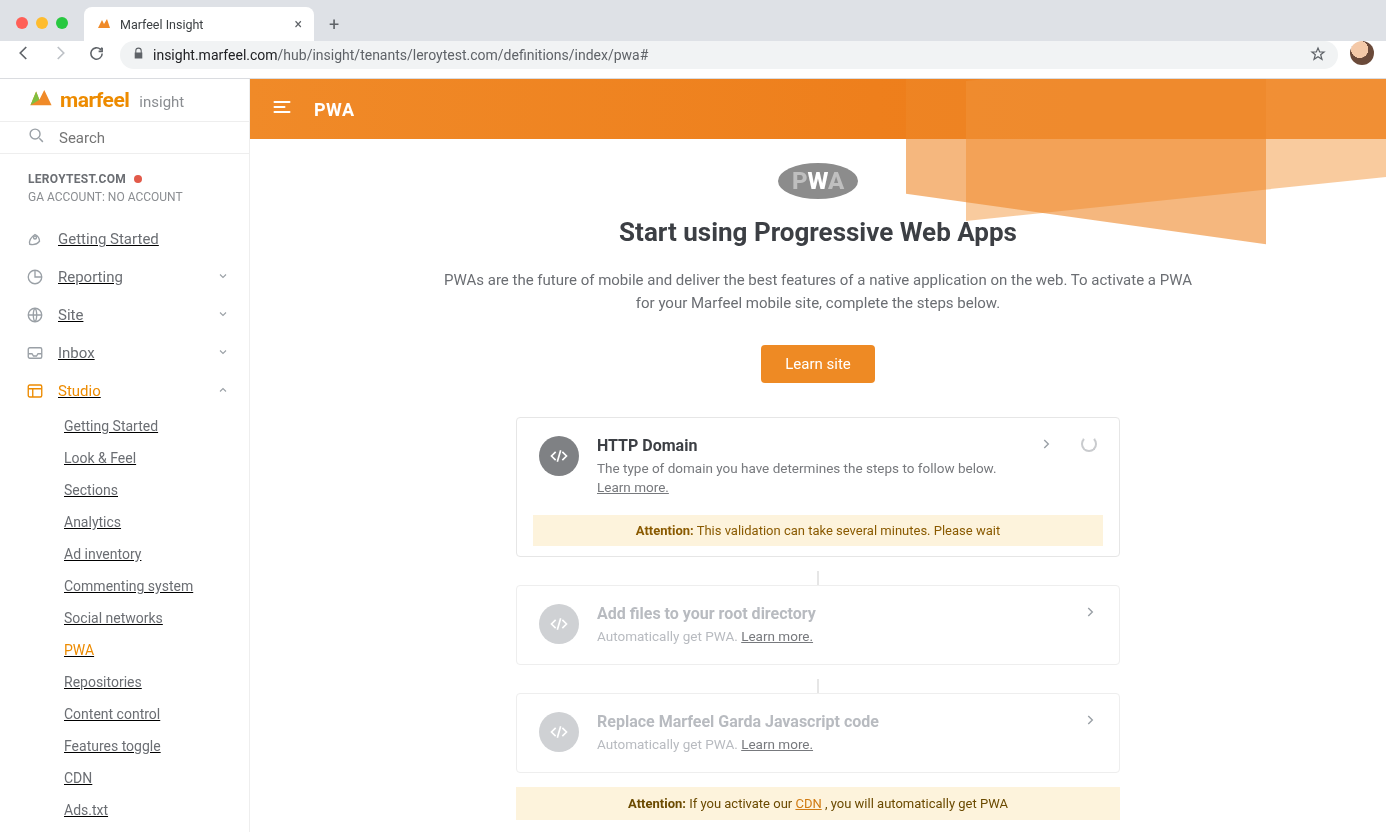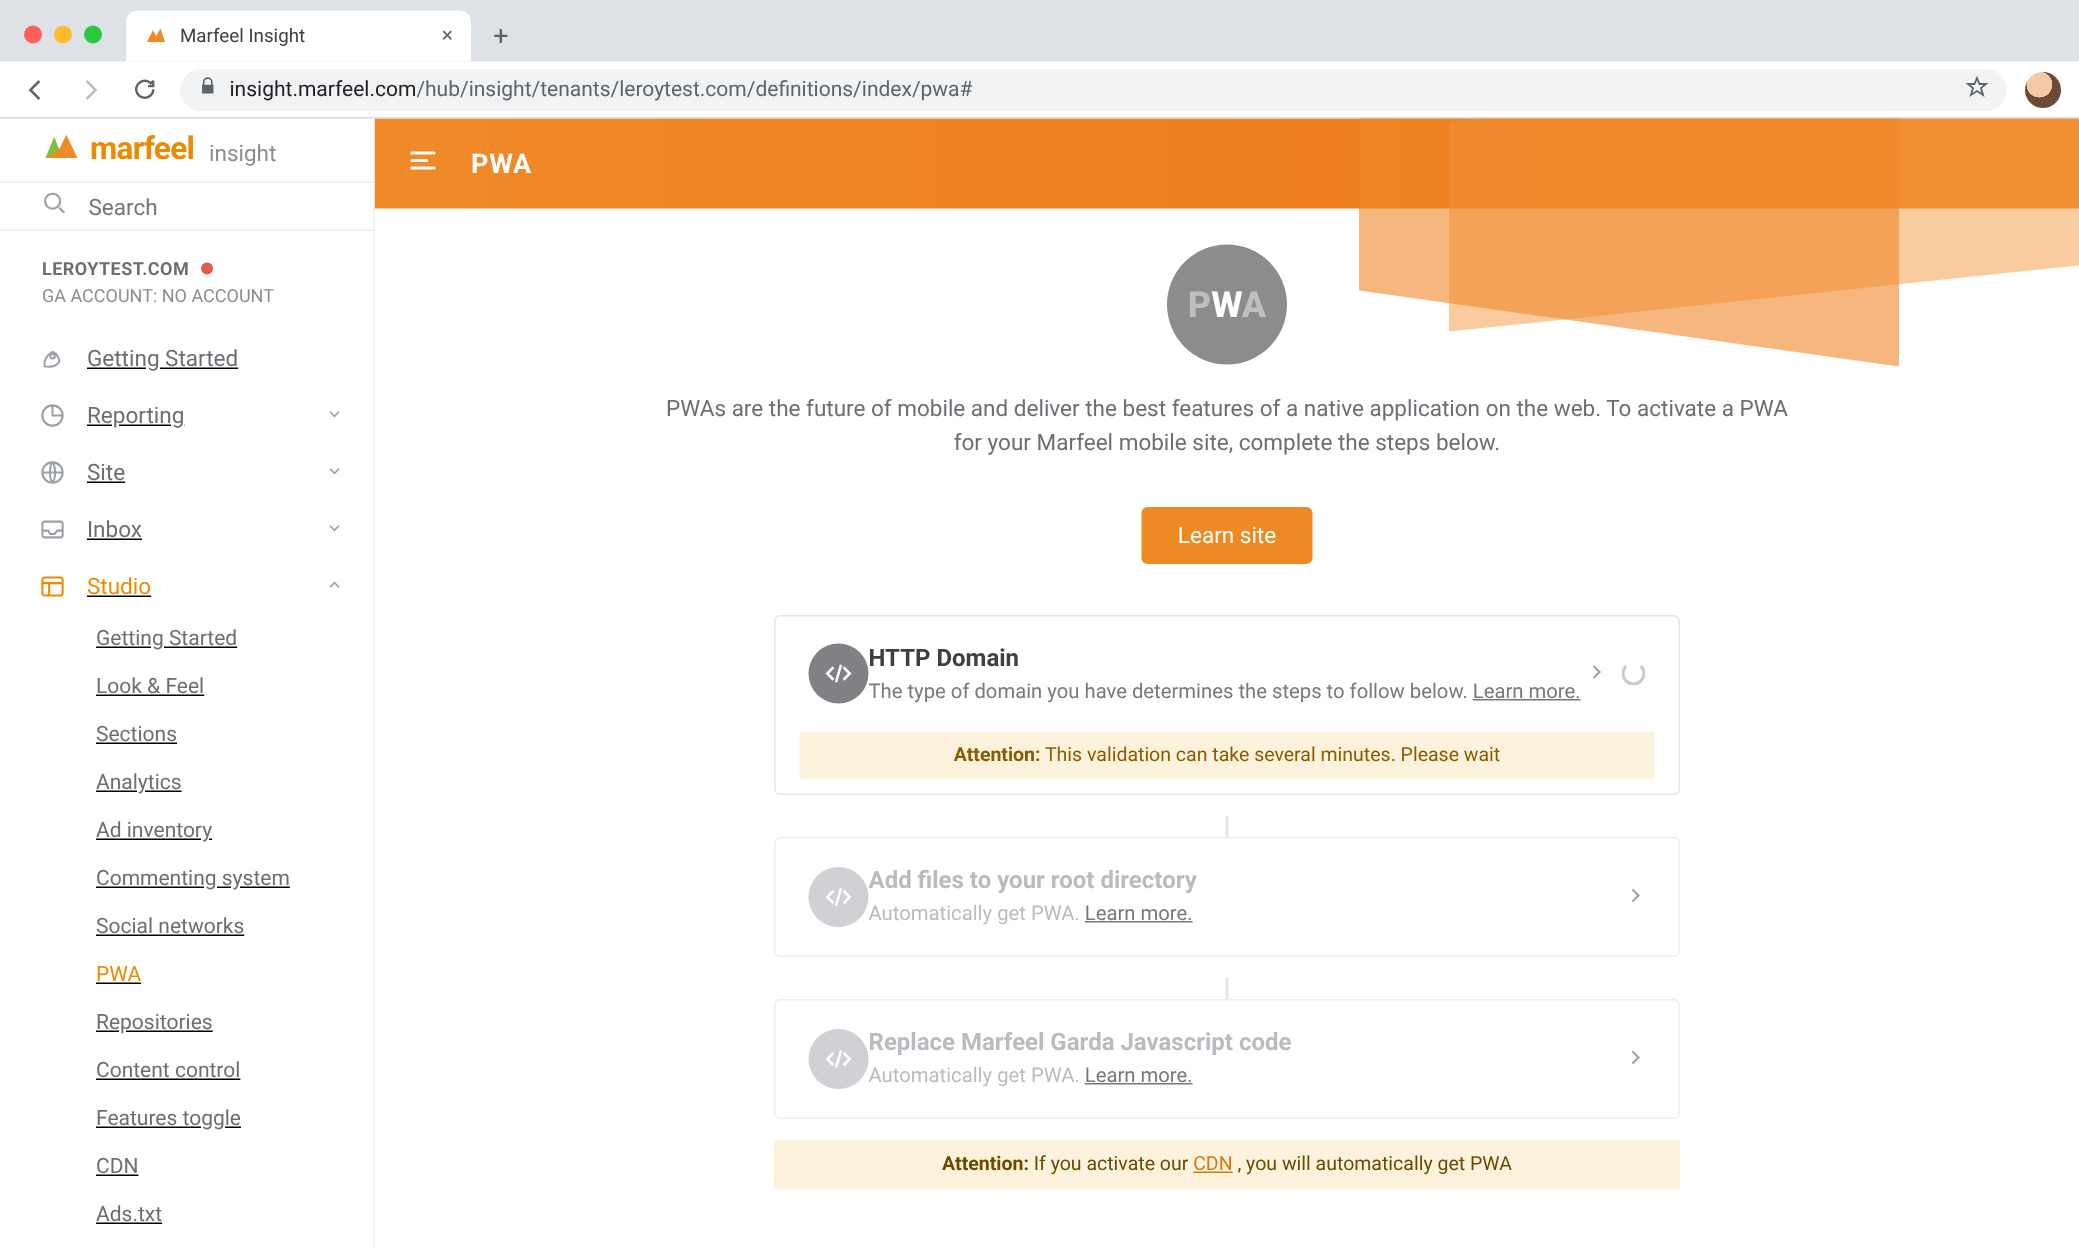--- a/index.html
+++ b/index.html
@@ -12,21 +12,21 @@
   .traffic span { width: 12px; height: 12px; border-radius: 50%; display:block; }
   .t-red    { background: #ff5f57; }
   .t-yellow { background: #febc2e; }
   .t-green  { background: #28c840; }
   .tab { background: #fff; height: 34px; border-radius: 8px 8px 0 0; display: flex; align-items: center; padding: 0 12px; gap: 8px; min-width: 230px; margin-left: 8px;}
   .tab-favicon { width: 16px; height: 16px; display:inline-flex; }
   .tab-favicon svg { width:16px; height:16px;}
   .tab-title { font-size: 12.5px; color: #3c4043; flex:1;}
   .tab-close { font-size: 14px; color: #5f6368; cursor:pointer;}
   .new-tab { width: 28px; height:28px; display:flex; align-items:center; justify-content:center; color:#5f6368; font-size:18px; margin-left:6px; margin-bottom:3px; cursor:pointer;}
-  .chrome-bar { height: 38px; background:#fff; display:flex; align-items:center; padding: 0 12px; gap:12px; border-bottom:1px solid #dadce0;}
+  .chrome-bar { height: 38px; background:#fff; display:flex; align-items:flex-start; padding: 0 12px; gap:12px; border-bottom:1px solid #dadce0;}
   .nav-btn { width:24px; height:24px; display:flex; align-items:center; justify-content:center; color:#5f6368; cursor:pointer;}
   .nav-btn.disabled{color:#bdc1c6;}
   .url-bar { flex:1; height:28px; background:#f1f3f4; border-radius:14px; display:flex; align-items:center; padding:0 12px; gap:8px; font-size:14px; color:#202124;}
   .lock { color:#5f6368; }
   .url-domain{color:#202124;}
   .url-path{color:#5f6368;}
   .star{ color:#5f6368;}
   .avatar { width:24px; height:24px; border-radius:50%; background: radial-gradient(circle at 40% 35%, #f4c9a8 0 40%, #6b4a3a 41% 100%);}
 
   
@@ -68,21 +68,21 @@
   .content{ flex:1; overflow:auto; display:flex; flex-direction:column; align-items:center; padding: 24px 0 12px;}
   .pwa-badge{ width:80px;height:80px;border-radius:50%; background:#8c8c8c; display:flex; align-items:center; justify-content:center; margin-bottom:18px;}
   .pwa-badge-text{ font-weight:800; font-size:24px; color:#bfbfbf;}
   .pwa-badge-text .w{ color:#fff;}
   h1.page-title{ font-size:26px; font-weight:700; color:#3c3f44; margin-bottom:22px;}
   p.page-desc{ font-size:15px; color:#6b6e73; max-width:760px; text-align:center; line-height:1.55; margin-bottom:30px;}
   .learn-btn{ background:#ee8a24; color:#fff; border:none; border-radius:4px; padding:10px 24px; font-size:15px; cursor:pointer; margin-bottom:34px;}
 
   .steps{ width:604px;}
   .step-card{ border:1px solid #e6e6e6; border-radius:4px; background:#fff; margin-bottom:14px; position:relative;}
-  .step-row{ display:flex; align-items:center; padding:18px 22px; }
+  .step-row{ display:flex; align-items:flex-start; padding:18px 22px; gap:18px;}
   .step-icon{ width:40px;height:40px;border-radius:50%; background:#7f8184; display:flex;align-items:center;justify-content:center; flex-shrink:0;}
   .step-icon svg{ color:#fff;}
   .step-body{ flex:1;}
   .step-title{ font-weight:700; color:#3c3f44; font-size:16px; margin-bottom:4px;}
   .step-sub{ font-size:13.5px; color:#77797d; line-height:1.4;}
   .step-sub a{ color:#77797d; text-decoration:underline;}
   .step-chev{ color:#9aa0a6;}
   .step-spinner{ width:16px;height:16px;border:2px solid #c9cbce;border-top-color:transparent;border-radius:50%; margin-left:10px;}
   .step-warn{ background:#fdf3dc; color:#8a5a00; font-size:13px; text-align:center; padding:8px 6px; margin: 0 16px 10px;}
   .step-warn b{ font-weight:700;}
@@ -278,20 +278,21 @@
             <path d="M3 6h18M3 12h12M3 18h18"></path>
           </svg>
       </span>
       <span class="hero-title">PWA</span>
     </div>
 
     <div class="content">
       <div class="pwa-badge">
         <span class="pwa-badge-text">P<span class="w">W</span>A</span>
       </div>
+      <h1 class="page-title">Start using Progressive Web Apps</h1>
       <p class="page-desc">PWAs are the future of mobile and deliver the best features of a native application on the web. To activate a PWA for your Marfeel mobile site, complete the steps below.</p>
       <button class="learn-btn">Learn site</button>
 
       <div class="steps">
 
         <div class="step-card">
           <div class="step-row">
             <div class="step-icon">
               <svg width="20" height="20" viewBox="0 0 24 24" fill="none" stroke="#fff" stroke-width="2">
                   <path d="M8 7l-5 5 5 5M16 7l5 5-5 5M14 5l-4 14"></path>

